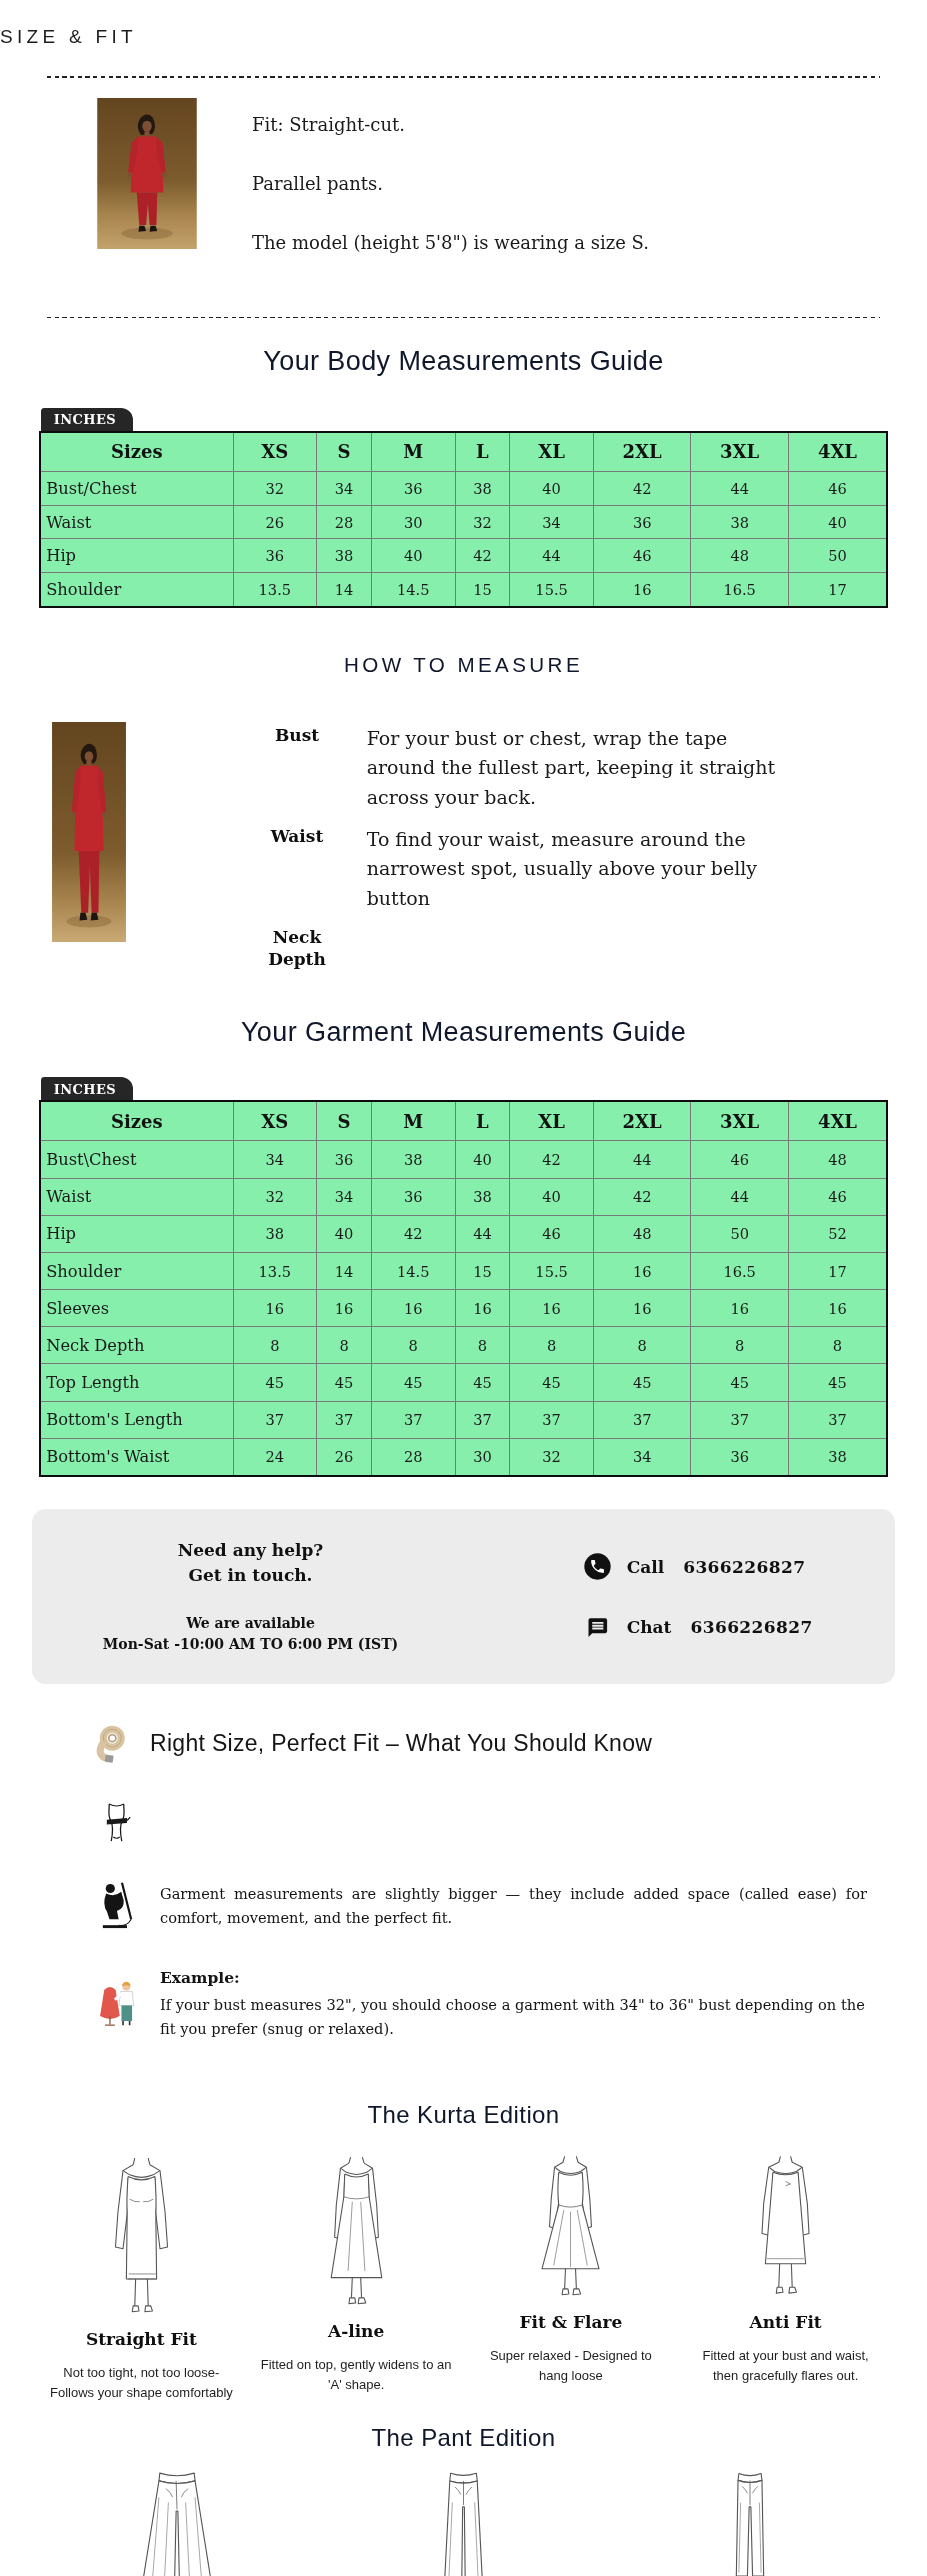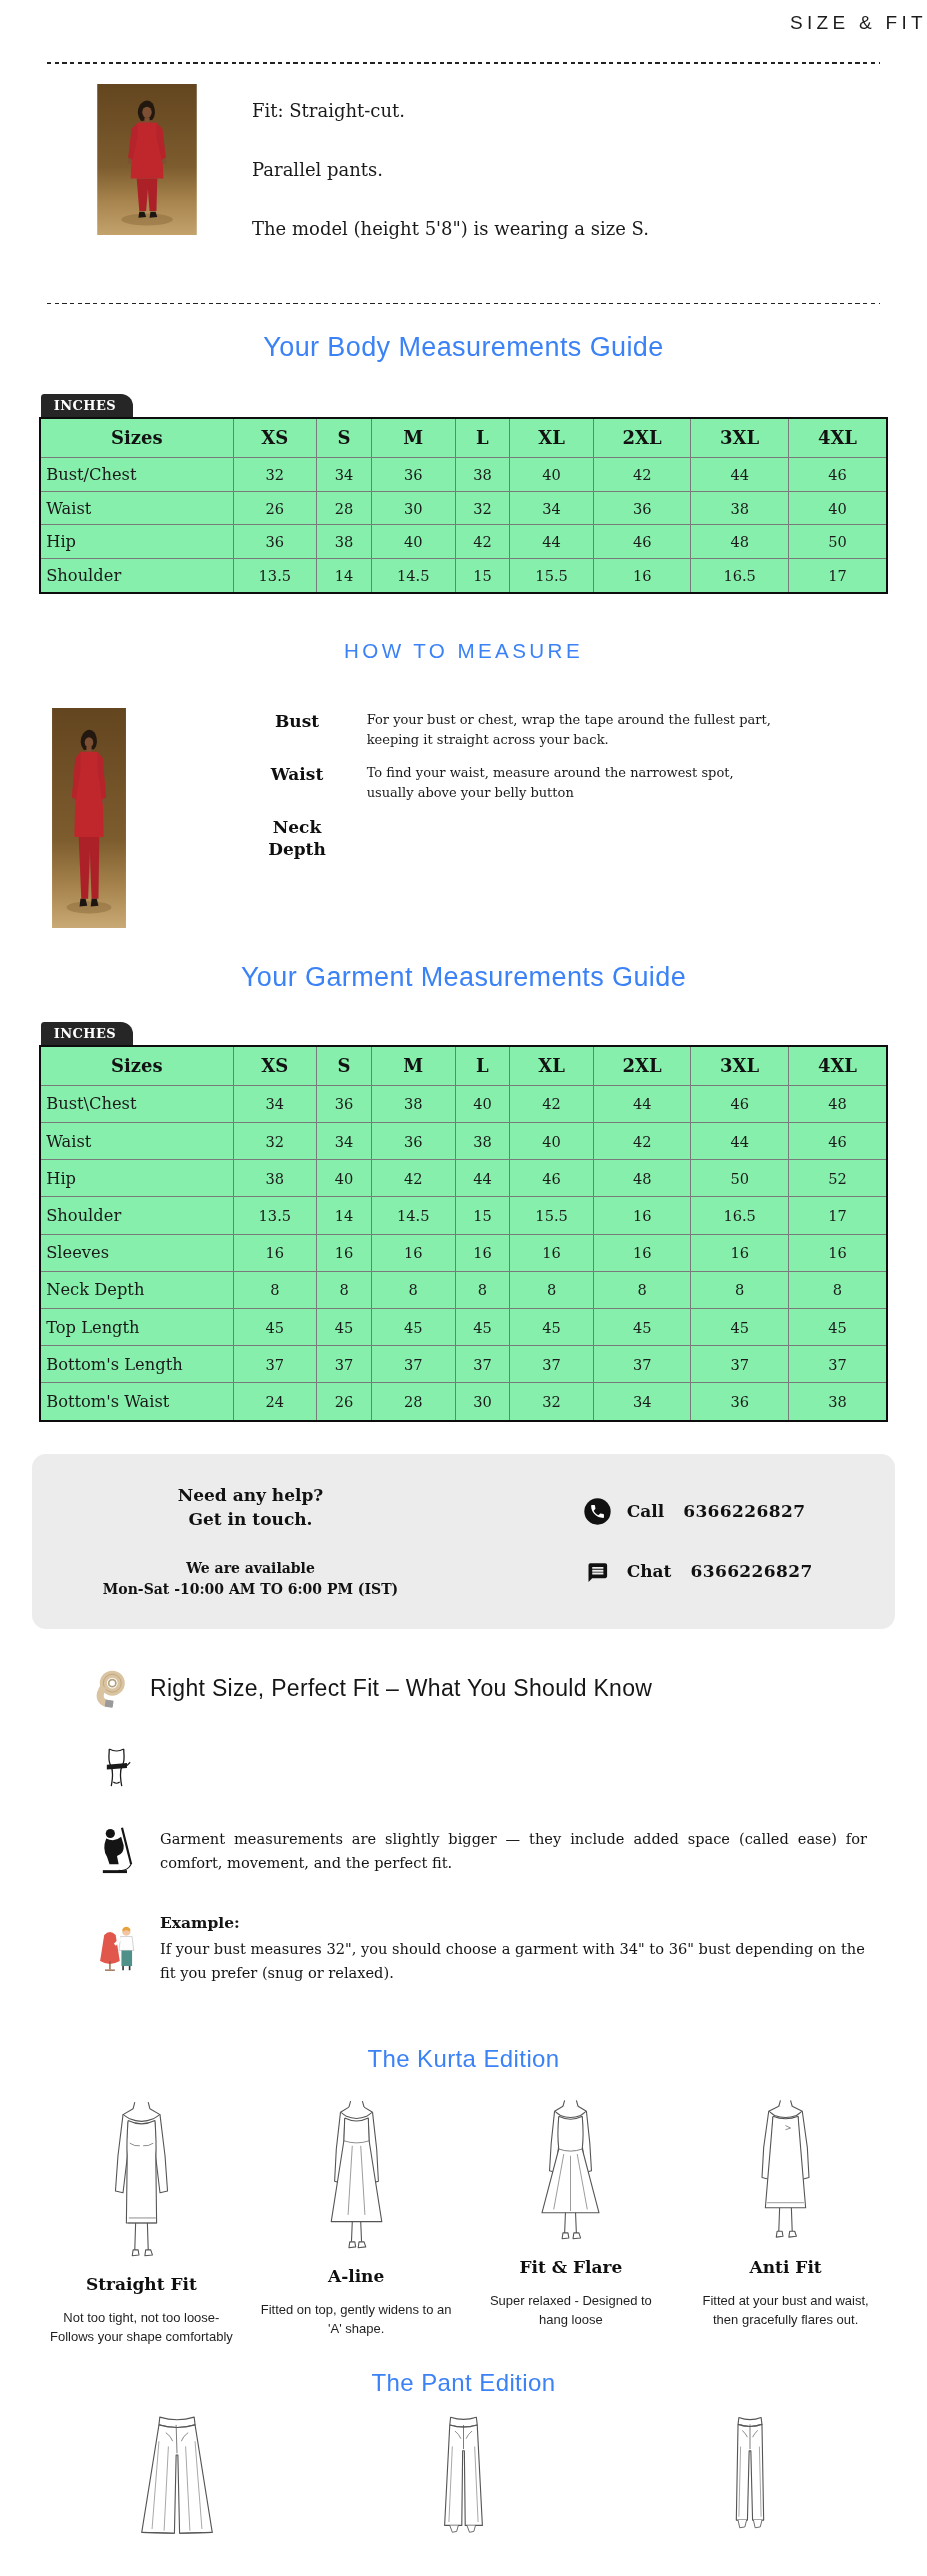--- a/index.html
+++ b/index.html
@@ -1,28 +1,28 @@
 <!DOCTYPE html>
 <html style="font-size:13.7px"><head>
 <meta charset="utf-8">
 <style>
   * { box-sizing: border-box; }
   body { margin:0; background:#fff; }
   .page { width:927px; height:2576px; margin:0 auto; overflow:hidden; background:#fff;
           font-family:"DejaVu Serif", serif; color:#111; }
 
   
-  .top-title { text-align:right; padding-top:12px; font-family:"Liberation Sans",sans-serif;
-               font-size:19px; letter-spacing:4.3px; color:#1c1c1c; }
+  .top-title { text-align:left; padding-top:12px; font-family:"Liberation Sans",sans-serif;
+               font-size:19px; letter-spacing:4.3px; color:#1c1c1c;margin-top:14px; }
   .dash-rule { height:1.7px; margin:0 47px;
                background:repeating-linear-gradient(90deg,#222 0 4.3px,transparent 4.3px 7.7px); }
   .rule-1 { margin-top:28px; }
   .rule-2 { margin-top:26px; }
   .geo-heading { font-family:"Liberation Sans",sans-serif; font-weight:400; text-align:center;
-                 color:#3b82f6; letter-spacing:0.4px; }
+                 color:#0f172a; letter-spacing:0.4px; }
   .h-guide { font-size:27px; margin:27.5px 0 0; }
   .h-measure { font-size:20.6px; letter-spacing:3.4px; margin:45px 0 0; }
   .h-edition { font-size:24px; margin:0; }
 
   
   .fit-section { display:flex; align-items:flex-start; padding:20.6px 0 0 97px; }
   .fit-photo { width:100px; height:151px; flex:0 0 auto; }
   .fit-lines { margin-left:55px; padding-top:15.5px; }
   .fit-line { font-size:18px; color:#1a1a1a; margin-bottom:38px; }
 
@@ -38,21 +38,21 @@
   table.size-table td.label-col { text-align:left; padding-left:5.2px; font-size:16.3px; }
   .garment .size-table td { padding:8.6px 3.4px; }
 
   
   .measure-section { display:flex; margin:45px 52px 0; }
   .measure-photo { width:74px; height:220px; flex:0 0 auto; }
   .measure-items { margin-left:115px; flex:1; padding-top:1.7px; }
   .measure-item { display:flex; margin-bottom:13px; }
   .measure-term { width:112px; flex:0 0 auto; text-align:center; font-weight:700; font-size:17px;
                   line-height:1.3; color:#0f0f0f; }
-  .measure-desc { margin-left:13.7px; width:410px; font-size:13px; line-height:1.55; color:#1a1a1a; }
+  .measure-desc { margin-left:13.7px; width:410px; font-size:19px; line-height:1.55; color:#1a1a1a; }
   .measure-desc.justify { text-align:justify; }
 
   
   .help-box { margin:32px 32px 0; background:#ececec; padding:29px 55px 29px 34px;
               display:flex; align-items:center; justify-content:space-between;border-radius:14px; }
   .help-left { width:369px; text-align:center; font-weight:700; }
   .help-l1 { font-size:17px; line-height:1.45; }
   .help-l2 { font-size:14px; line-height:1.5; margin-top:26px; }
   .help-right { width:258px; }
   .contact-row { display:flex; align-items:center; margin:8.6px 0; cursor:pointer;text-align:right; }

